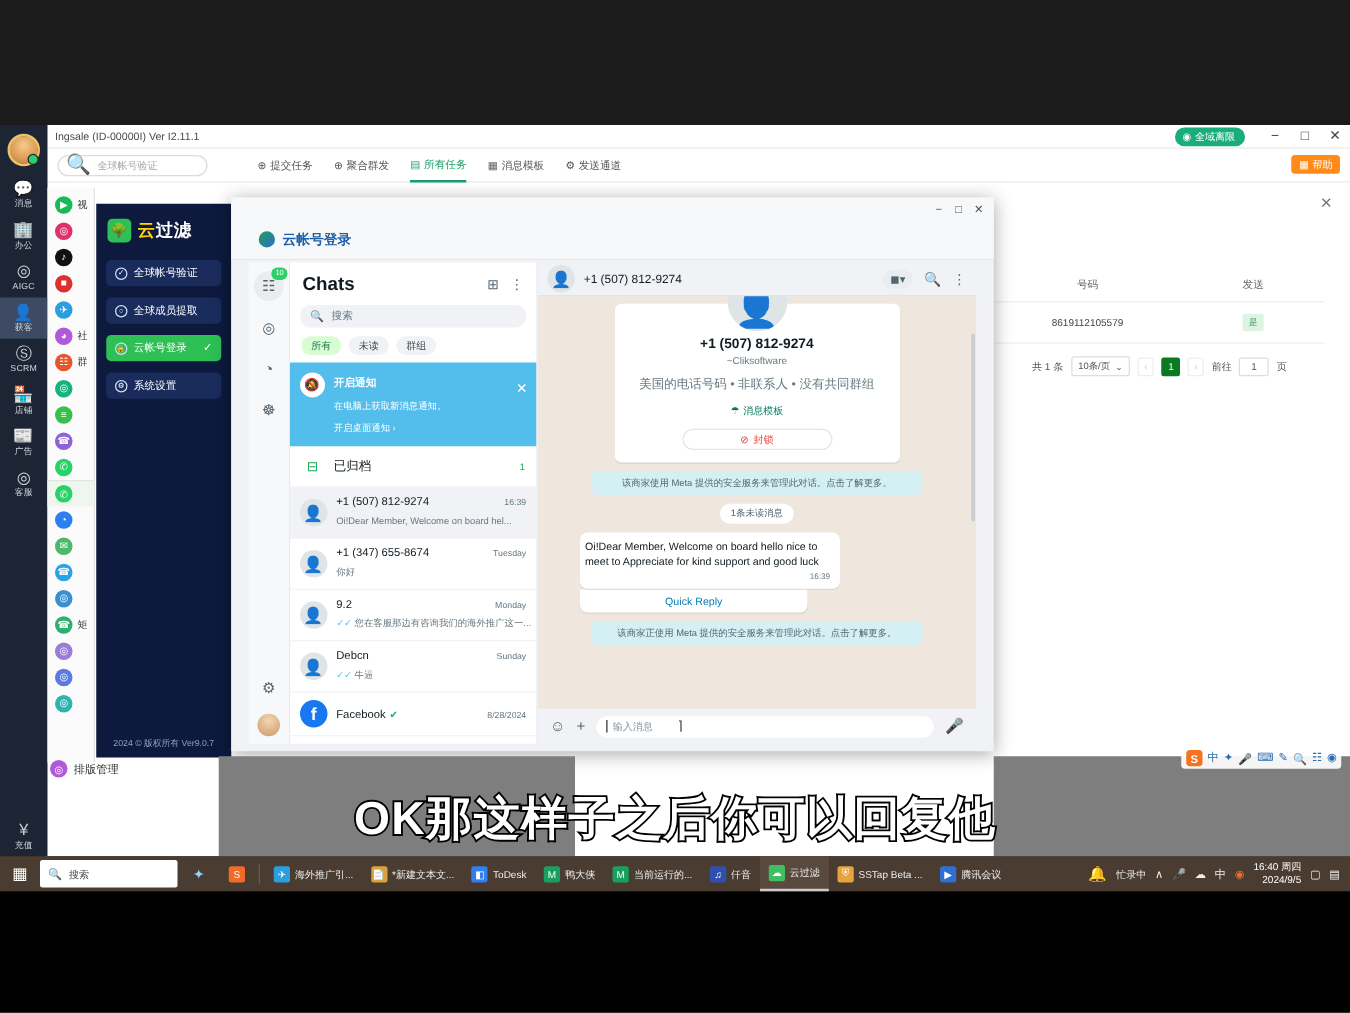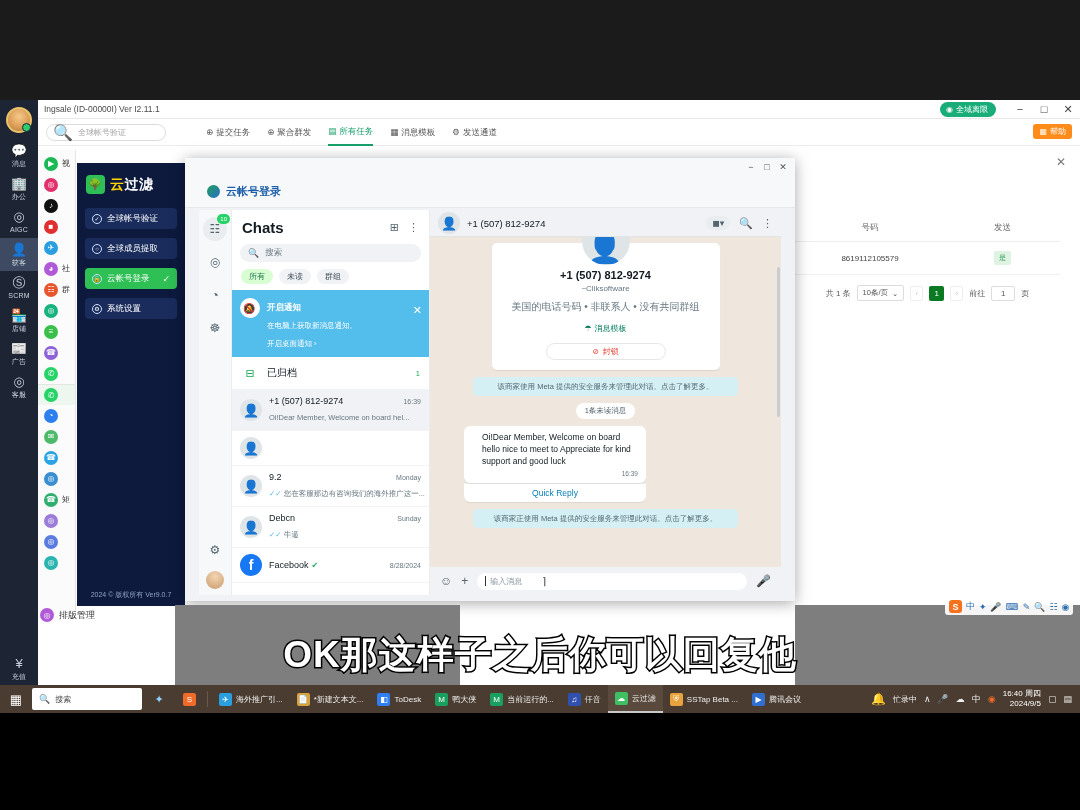--- a/index.html
+++ b/index.html
@@ -211,21 +211,21 @@
              align-items: center; justify-content: center; gap: 3px; }
   .cc-block { margin: 9px auto 0 auto; width: 120px; height: 17px; border: 1px solid #e6e6e6;
               border-radius: 10px; display: flex; align-items: center; justify-content: center;
               gap: 4px; font-size: 8px; color: #ea4335; }
 
   .sysmsg { background: #d4f0f5; color: #54656f; font-size: 7.5px; border-radius: 5px;
             padding: 4px 4px; margin: 7px auto 0 auto; text-align: center; max-width: 265px;
             line-height: 11px; }
   .divider-pill { background: #fff; color: #54656f; font-size: 7.5px; border-radius: 9px;
                   padding: 3px 9px; margin: 7px auto; width: fit-content; }
-  .bubble-in { background: #fff; border-radius: 6px; padding: 5px 8px 3px 18px; width: 182px;
+  .bubble-in { background: #fff; border-radius: 6px; padding: 5px 8px 3px 4px; width: 208px;
                margin-left: 12px; box-shadow: 0 1px 1px rgba(0,0,0,.07); font-size: 8.5px;
                color: #111b21; line-height: 12px; position: relative; }
   .bubble-time { font-size: 6.5px; color: #667781; text-align: right; margin-top: 1px; }
   .quick-reply { background: #fff; border-top: 1px solid #eef0f1; border-radius: 0 0 6px 6px;
                  width: 182px; margin-left: 12px; text-align: center; color: #027eb5;
                  font-size: 8.5px; padding: 4px 0; box-shadow: 0 1px 1px rgba(0,0,0,.07); }
 
   .wa-input { height: 28px; background: #f0f2f5; display: flex; align-items: center;
               gap: 9px; padding: 0 10px; }
   .wa-inp-ic { font-size: 12px; color: #54656f; }
@@ -557,20 +557,27 @@
             <span class="wa-ci-main">
               <span class="wa-ci-row">
                 <span class="wa-ci-name">+1 (507) 812-9274</span>
                 <span class="wa-ci-time">16:39</span>
               </span>
               <span class="wa-ci-msg">Oi!Dear Member, Welcome on board hel...</span>
             </span>
           </div>
           <div class="wa-chatitem">
             <span class="wa-av">👤</span>
+            <span class="wa-ci-main">
+              <span class="wa-ci-row">
+                <span class="wa-ci-name">+1 (347) 655-8674</span>
+                <span class="wa-ci-time">Tuesday</span>
+              </span>
+              <span class="wa-ci-msg">你好</span>
+            </span>
           </div>
           <div class="wa-chatitem">
             <span class="wa-av">👤</span>
             <span class="wa-ci-main">
               <span class="wa-ci-row">
                 <span class="wa-ci-name">9.2</span>
                 <span class="wa-ci-time">Monday</span>
               </span>
               <span class="wa-ci-msg"><span class="tick">✓✓</span> <span>您在客服那边有咨询我们的海外推广这一...</span></span>
             </span>

